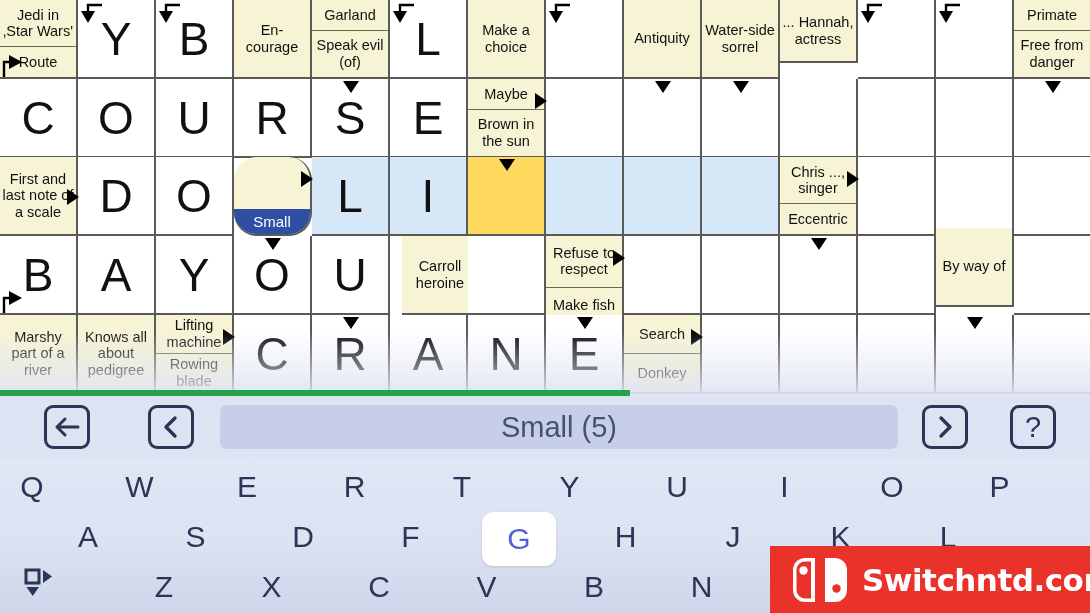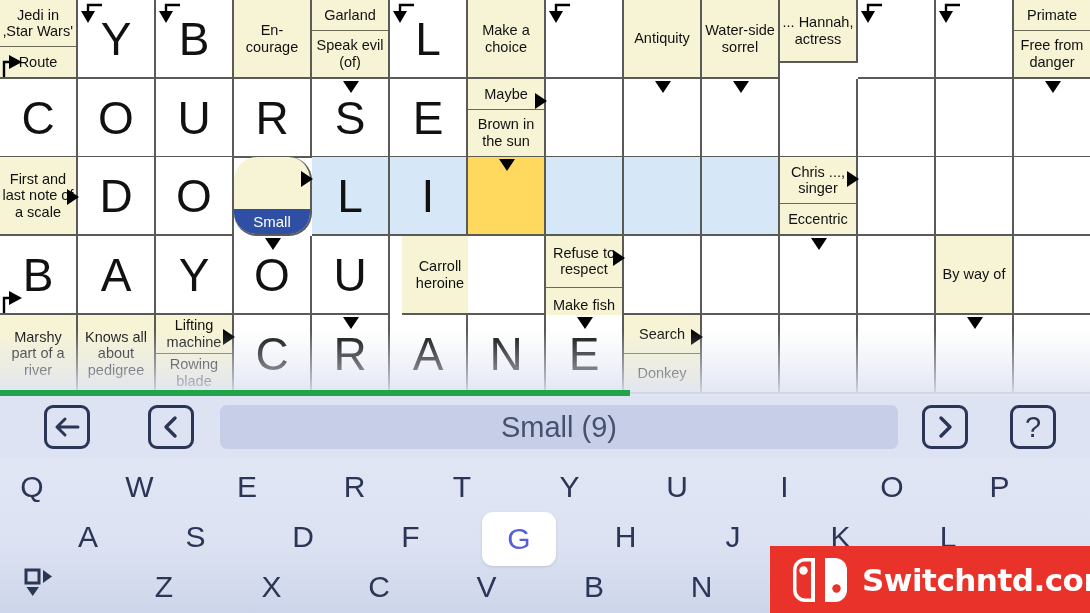--- a/index.html
+++ b/index.html
@@ -346,21 +346,21 @@
         </div>
         <div class="cell empty" style="left: 702px; top: 236px; width: 78px; height: 79px;">
           <div class="letter"></div>
         </div>
         <div class="cell empty" style="left: 780px; top: 236px; width: 78px; height: 79px;">
           <div class="letter"></div>
         </div>
         <div class="cell empty" style="left: 858px; top: 236px; width: 78px; height: 79px;">
           <div class="letter"></div>
         </div>
-        <div class="cell clue" style="left: 936px; top: 236px; width: 78px; height: 79px;">
+        <div class="cell clue" style="left: 936px; top: 228px; width: 78px; height: 79px;">
           <div class="clue-body">
             <div class="clue-seg">By way of</div>
           </div>
         </div>
         <div class="cell empty" style="left: 1014px; top: 236px; width: 78px; height: 79px;">
           <div class="letter"></div>
         </div>
         <div class="cell clue" style="left: 0px; top: 315px; width: 78px; height: 79px;">
           <div class="clue-body">
             <div class="clue-seg">Marshy part of a river</div>
@@ -472,21 +472,21 @@
       <svg width="26" height="22" viewBox="0 0 26 22">
         <path d="M11 3 L3 11 L11 19 M3 11 L24 11" stroke="#2b3555" stroke-width="3" fill="none" stroke-linecap="round" stroke-linejoin="round"></path>
       </svg>
     </div>
     <div class="tb-btn" id="btn-prev">
       <svg width="18" height="24" viewBox="0 0 18 24">
         <path d="M13 3 L4 12 L13 21" stroke="#2b3555" stroke-width="3.4" fill="none" stroke-linecap="round" stroke-linejoin="round"></path>
       </svg>
     </div>
     <div id="clue-bar">
-      <span>Small (9)</span>
+      <span>Small (5)</span>
     </div>
     <div class="tb-btn" id="btn-next">
       <svg width="18" height="24" viewBox="0 0 18 24">
         <path d="M5 3 L14 12 L5 21" stroke="#2b3555" stroke-width="3.4" fill="none" stroke-linecap="round" stroke-linejoin="round"></path>
       </svg>
     </div>
     <div class="tb-btn" id="btn-help">
       <span style="font-size:29px;font-weight:400;">?</span>
     </div>
   </div>

